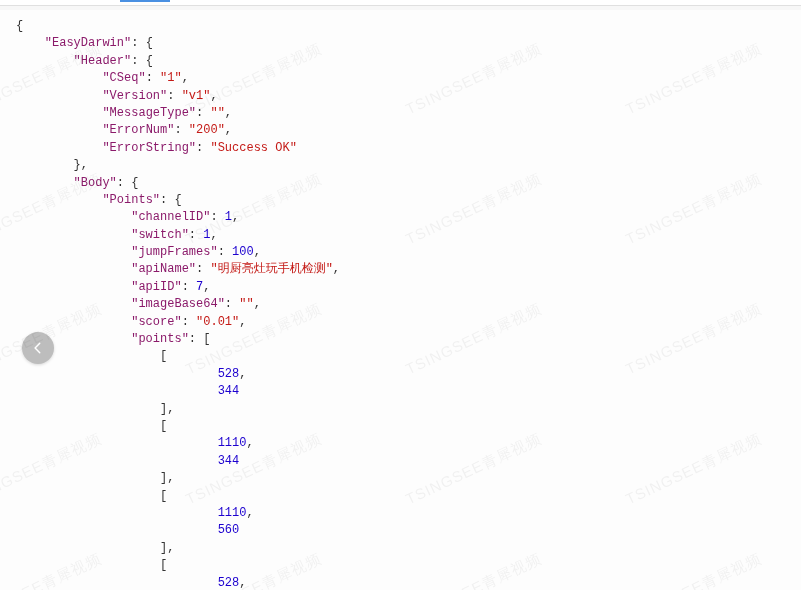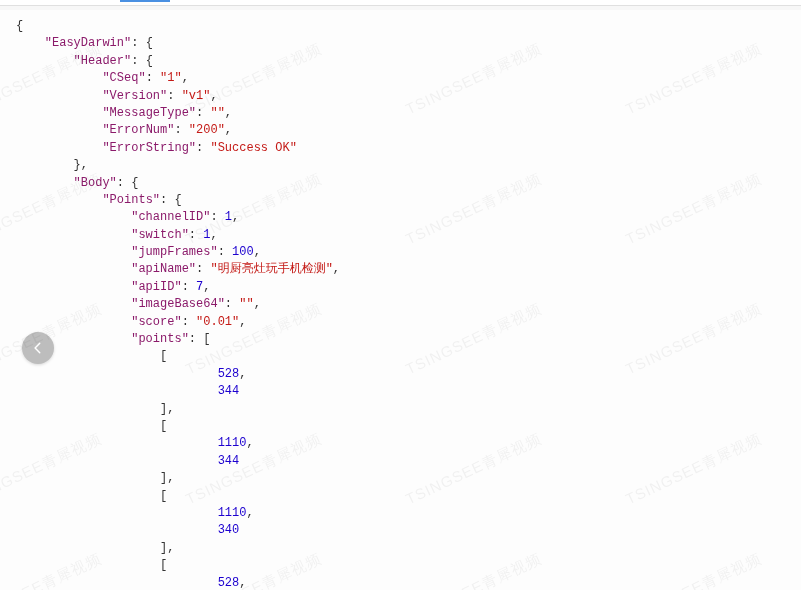--- a/index.html
+++ b/index.html
@@ -100,21 +100,21 @@
                     <span class="punct">[</span>
                             <span class="num">528</span><span class="punct">,</span>
                             <span class="num">344</span>
                     <span class="punct">]</span><span class="punct">,</span>
                     <span class="punct">[</span>
                             <span class="num">1110</span><span class="punct">,</span>
                             <span class="num">344</span>
                     <span class="punct">]</span><span class="punct">,</span>
                     <span class="punct">[</span>
                             <span class="num">1110</span><span class="punct">,</span>
-                            <span class="num">340</span>
+                            <span class="num">560</span>
                     <span class="punct">]</span><span class="punct">,</span>
                     <span class="punct">[</span>
                             <span class="num">528</span><span class="punct">,</span>
                             
                     
                 
                 
             
         
     

